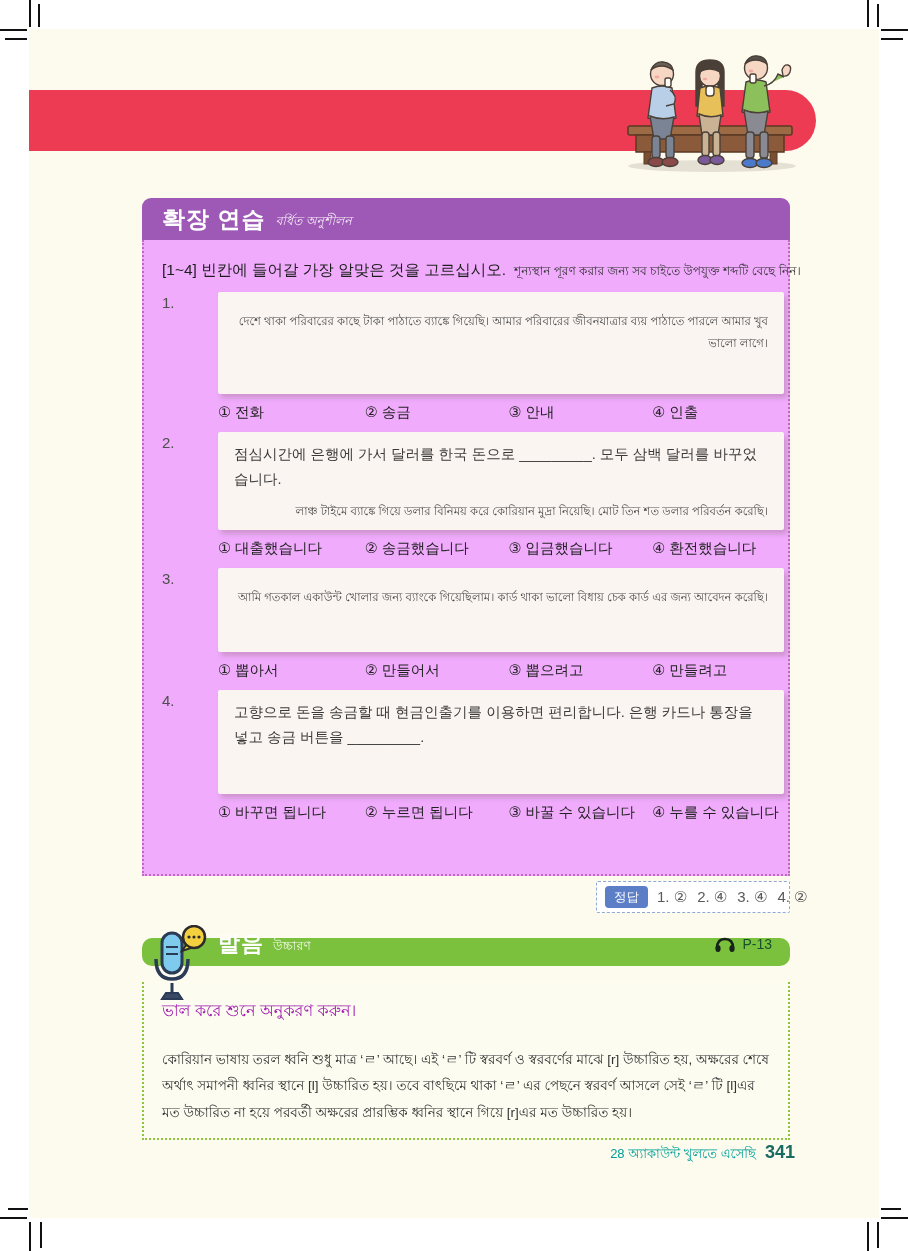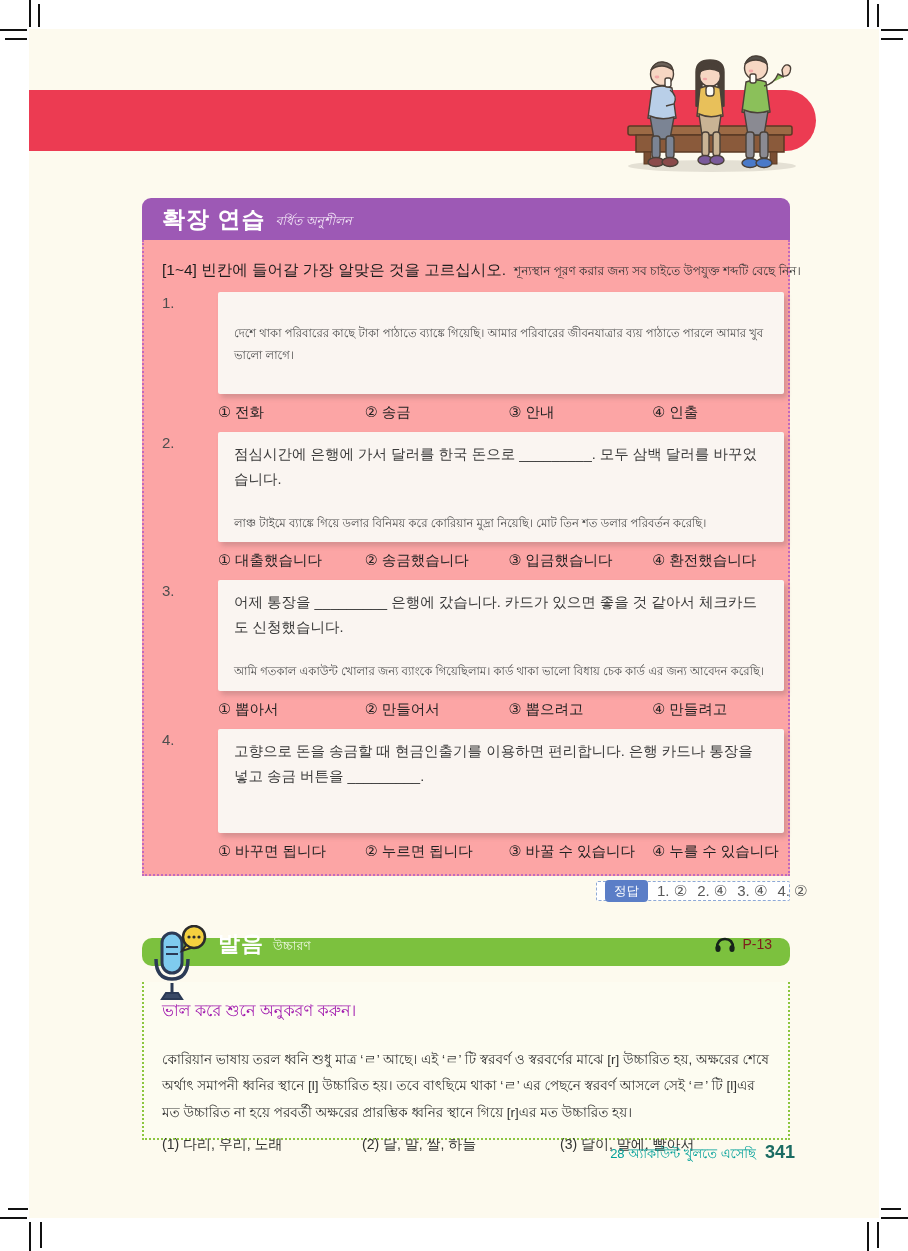--- a/index.html
+++ b/index.html
@@ -19,50 +19,50 @@
   .content { position:absolute; left:142px; width:648px; }
 
   
   .prac-header { top:198px; height:42px; background:#9d59b5; border-radius:9px 9px 0 0;
                  display:flex; align-items:center; padding:16px 20px; gap:10px; }
   .prac-title { color:#ffffff; font-size:23px; font-weight:bold; letter-spacing:1px; }
   .prac-sub   { color:#f3e6f7; font-size:12.5px; padding-top:6px;font-style:italic; }
 
   
   .prac-body { top:240px; height:636px; border:2px dotted #bf6abf; border-top:none;
-               background:#fca5a5; padding:14px 16px 0 16px; }
+               background:#f0abfc; padding:14px 16px 0 16px; }
   .instruction { display:flex; align-items:baseline; gap:8px; margin:6px 0 10px 2px; flex-wrap:nowrap; }
   .instr-ko { font-size:15.5px; color:#1d1d1d; white-space:nowrap; }
   .instr-bn { font-size:12px; color:#333; white-space:nowrap; }
 
   .question { position:relative; margin-bottom:10px; }
   .qnum { position:absolute; left:2px; top:2px; font-size:15px; color:#4e4e4e; }
   .qcard { margin-left:58px; width:566px; background:#faf5f1; border-radius:2px;
            padding:10px 16px 8px 16px; box-shadow:3px 4px 5px rgba(120,90,90,0.28); }
   .qko { font-size:14.5px; line-height:1.72; color:#3a3a3a; }
-  .qbn { font-size:11.5px; line-height:1.95; color:#4c4c4c; margin-top:20px; }
+  .qbn { font-size:11.5px; line-height:1.95; color:#4c4c4c; margin-top:8px;text-align:right; }
   .opts { margin:9px 0 4px 58px; width:578px; display:grid;
           grid-template-columns:1.02fr 1fr 1fr 1fr; }
   .opt { font-size:14.5px; color:#222; white-space:nowrap; }
 
   
-  .answer-box { position:absolute; left:596px; top:881px; width:194px; height:20px;
+  .answer-box { position:absolute; left:596px; top:881px; width:194px; height:32px;
                 background:#ffffff; border:1px dashed #8ea9d6; border-radius:2px;
                 display:flex; align-items:center; gap:9px; padding:0 8px; }
   .answer-badge { background:#5b7ec7; color:#fff; font-size:12.5px; padding:2.5px 9px;
                   border-radius:4px; white-space:nowrap; }
   .answer-items { display:flex; gap:10px; font-size:15px; color:#5a5a5a; white-space:nowrap; }
 
   
   .pron-header { top:938px; height:28px; background:#7cc13e; border-radius:10px;
                  display:flex; align-items:center; padding:0 18px 16px 76px; gap:9px; }
   .pron-title { color:#ffffff; font-size:22px; font-weight:bold; letter-spacing:1px; }
   .pron-sub   { color:#eef8e2; font-size:12.5px; padding-top:5px; }
   .pron-audio { margin-left:auto; display:flex; align-items:center; gap:5px; }
-  .pron-audio-label { color:#7f1d1d; font-size:14px; }
+  .pron-audio-label { color:#14532d; font-size:14px; }
   .mic-wrap { position:absolute; left:142px; top:925px; width:72px; height:80px; z-index:5; }
 
   .pron-body { top:982px; height:158px; border:2px dotted #8cc63f; border-top:none;
                background:#fdfcf1; padding:14px 18px 0 18px; }
   .pron-instr { color:#a21caf; font-size:16px; margin:2px 0 22px 0; }
   .pron-text { font-size:13.5px; color:#333; line-height:1.95; }
   .pron-examples { display:grid; grid-template-columns:200px 198px auto; margin-top:10px; }
   .pron-example { font-size:14px; color:#333; white-space:nowrap; }
 
   
@@ -184,21 +184,20 @@
         <span class="opt">① 대출했습니다</span>
         <span class="opt">② 송금했습니다</span>
         <span class="opt">③ 입금했습니다</span>
         <span class="opt">④ 환전했습니다</span>
       </div>
     </div>
 
     <div class="question">
       <span class="qnum">3.</span>
       <div class="qcard" style="min-height:84px">
-        <div class="qko">어제 통장을 _________ 은행에 갔습니다. 카드가 있으면 좋을 것 같아서 체크카드도 신청했습니다.</div>
         <div class="qbn">আমি গতকাল একাউন্ট খোলার জন্য ব্যাংকে গিয়েছিলাম। কার্ড থাকা ভালো বিধায়  চেক কার্ড এর জন্য আবেদন করেছি।</div>
       </div>
       <div class="opts">
         <span class="opt">① 뽑아서</span>
         <span class="opt">② 만들어서</span>
         <span class="opt">③ 뽑으려고</span>
         <span class="opt">④ 만들려고</span>
       </div>
     </div>
 
@@ -257,24 +256,19 @@
         <ellipse cx="5" cy="14.5" rx="2.6" ry="3.6" fill="#16231a"></ellipse>
         <ellipse cx="19" cy="14.5" rx="2.6" ry="3.6" fill="#16231a"></ellipse>
       </svg>
       <span class="pron-audio-label">P-13</span>
     </span>
   </div>
 
   <div class="content pron-body">
     <div class="pron-instr">ভাল করে শুনে অনুকরণ করুন।</div>
     <div class="pron-text">কোরিয়ান ভাষায় তরল ধ্বনি শুধু মাত্র ‘ㄹ’  আছে। এই ‘ㄹ’ টি স্বরবর্ণ ও স্বরবর্ণের মাঝে [r] উচ্চারিত হয়, অক্ষরের শেষে অর্থাৎ সমাপনী ধ্বনির স্থানে [l] উচ্চারিত হয়। তবে বাৎছিমে থাকা  ‘ㄹ’ এর পেছনে স্বরবর্ণ আসলে সেই  ‘ㄹ’ টি  [l]এর মত উচ্চারিত না হয়ে পরবর্তী অক্ষরের প্রারম্ভিক ধ্বনির স্থানে গিয়ে [r]এর মত উচ্চারিত হয়।</div>
-    <div class="pron-examples">
-      <span class="pron-example">(1) 다리, 우리, 노래</span>
-      <span class="pron-example">(2) 달, 말, 쌀, 하늘</span>
-      <span class="pron-example">(3) 달이, 말에, 빨아서</span>
-    </div>
   </div>
 
   <div class="footer">
     <span class="footer-chapter">28 অ্যাকাউন্ট খুলতে এসেছি</span>
     <span class="footer-page">341</span>
   </div>
 </div>
 
 </body></html>

